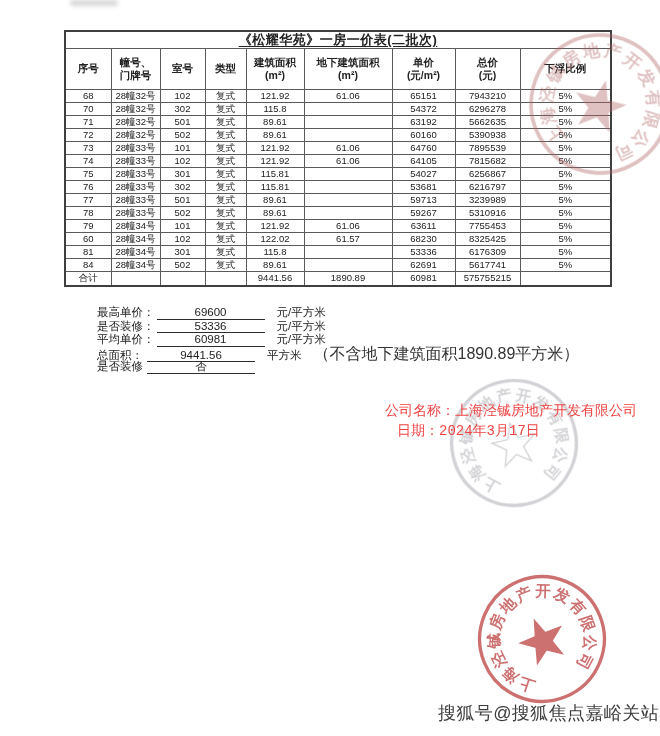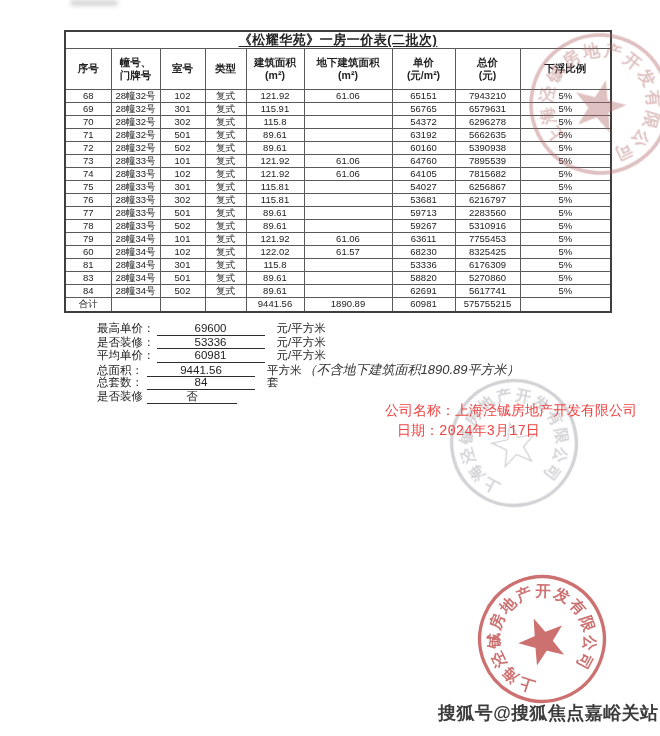--- a/index.html
+++ b/index.html
@@ -33,50 +33,50 @@
   }
   tr.title-row .title-text{text-decoration:underline;text-underline-offset:2px;}
   tr.header-row th{
     height:40px;font-size:10.5px;font-weight:600;
     white-space:pre-line;line-height:1.25;
   }
   tbody tr td{height:12px;}
   tbody tr.total-row td{height:13px;}
 
   
-  .summary{position:absolute;left:97px;top:322px;font-size:11.5px;color:#222;}
+  .summary{position:absolute;left:97px;top:306px;font-size:11.5px;color:#222;}
   .summary-line{height:13.6px;line-height:13.6px;white-space:nowrap;}
   .s-label{display:inline-block;min-width:48px;}
   .s-underline{
     display:inline-block;width:108px;text-align:center;
     border-bottom:1px solid #2c2c2c;margin:0 2px;
     height:12.6px;line-height:12.6px;
   }
   .summary-line:nth-child(6) .s-underline{width:90px;}
   .s-unit{margin-left:10px;}
-  .s-note{margin-left:2px;font-size:13px;color:#333;font-style:italic;}
+  .s-note{margin-left:12px;font-size:16px;color:#333;}
 
   
   .company{position:absolute;left:385px;top:402px;font-size:14px;color:#ef4444;z-index:3;}
   .company .date-line{margin-top:2px;margin-left:12px;font-family:Liberation Mono, monospace;}
 
   
   .seal{position:absolute;pointer-events:none;z-index:2;}
   .seal svg{width:100%;height:100%;display:block;}
   .seal-top{left:526px;top:30px;width:148px;height:148px;opacity:.40;
     transform:rotate(14deg);filter:blur(.4px);}
   .seal-mid{left:447px;top:376px;width:134px;height:134px;opacity:.38;
     transform:rotate(-12deg);filter:blur(.3px);}
   .seal-bottom{left:473px;top:572px;width:138px;height:134px;opacity:.8;
     transform:rotate(-22deg);}
 
   
   .watermark{
     position:absolute;left:438px;top:701px;z-index:4;
-    font-size:18px;font-weight:bold;letter-spacing:.4px;
+    font-size:18px;font-weight:normal;letter-spacing:.4px;
     color:#3c3c3c;white-space:nowrap;
     text-shadow:-1px -1px 0 #fff,1px -1px 0 #fff,-1px 1px 0 #fff,1px 1px 0 #fff;
   }
 </style>
 </head>
 <body>
 
 <div class="page">
 
   <div class="smudge"></div>
@@ -122,31 +122,20 @@
           <td>28幢32号</td>
           <td>102</td>
           <td>复式</td>
           <td>121.92</td>
           <td>61.06</td>
           <td>65151</td>
           <td>7943210</td>
           <td>5%</td>
         </tr>
         <tr>
-          <td>69</td>
-          <td>28幢32号</td>
-          <td>301</td>
-          <td>复式</td>
-          <td>115.91</td>
-          <td></td>
-          <td>56765</td>
-          <td>6579631</td>
-          <td>5%</td>
-        </tr>
-        <tr>
           <td>70</td>
           <td>28幢32号</td>
           <td>302</td>
           <td>复式</td>
           <td>115.8</td>
           <td></td>
           <td>54372</td>
           <td>6296278</td>
           <td>5%</td>
         </tr>
@@ -217,21 +206,21 @@
           <td>5%</td>
         </tr>
         <tr>
           <td>77</td>
           <td>28幢33号</td>
           <td>501</td>
           <td>复式</td>
           <td>89.61</td>
           <td></td>
           <td>59713</td>
-          <td>2283560</td>
+          <td>3239989</td>
           <td>5%</td>
         </tr>
         <tr>
           <td>78</td>
           <td>28幢33号</td>
           <td>502</td>
           <td>复式</td>
           <td>89.61</td>
           <td></td>
           <td>59267</td>
@@ -262,31 +251,20 @@
         </tr>
         <tr>
           <td>81</td>
           <td>28幢34号</td>
           <td>301</td>
           <td>复式</td>
           <td>115.8</td>
           <td></td>
           <td>53336</td>
           <td>6176309</td>
-          <td>5%</td>
-        </tr>
-        <tr>
-          <td>83</td>
-          <td>28幢34号</td>
-          <td>501</td>
-          <td>复式</td>
-          <td>89.61</td>
-          <td></td>
-          <td>58820</td>
-          <td>5270860</td>
           <td>5%</td>
         </tr>
         <tr>
           <td>84</td>
           <td>28幢34号</td>
           <td>502</td>
           <td>复式</td>
           <td>89.61</td>
           <td></td>
           <td>62691</td>
@@ -305,21 +283,20 @@
           <td></td>
         </tr>
       </tbody>
   </table>
 
   <div class="summary" id="summary-block">
       <div class="summary-line"><span class="s-label">最高单价：</span><span class="s-underline">69600</span><span class="s-unit">元/平方米</span></div>
       <div class="summary-line"><span class="s-label">是否装修：</span><span class="s-underline">53336</span><span class="s-unit">元/平方米</span></div>
       <div class="summary-line"><span class="s-label">平均单价：</span><span class="s-underline">60981</span><span class="s-unit">元/平方米</span></div>
       <div class="summary-line"><span class="s-label">总面积：</span><span class="s-underline">9441.56</span><span class="s-unit">平方米</span><span class="s-note">（不含地下建筑面积1890.89平方米）</span></div>
-      <div class="summary-line"><span class="s-label">总套数：</span><span class="s-underline">84</span><span class="s-unit">套</span></div>
       <div class="summary-line"><span class="s-label">是否装修</span><span class="s-underline">否</span></div>
     </div>
 
   <div class="company">
     <div>公司名称：上海泾铖房地产开发有限公司</div>
     <div class="date-line">日期：2024年3月17日</div>
   </div>
 
   <div class="seal seal-top">
       <svg viewBox="0 0 200 200">

